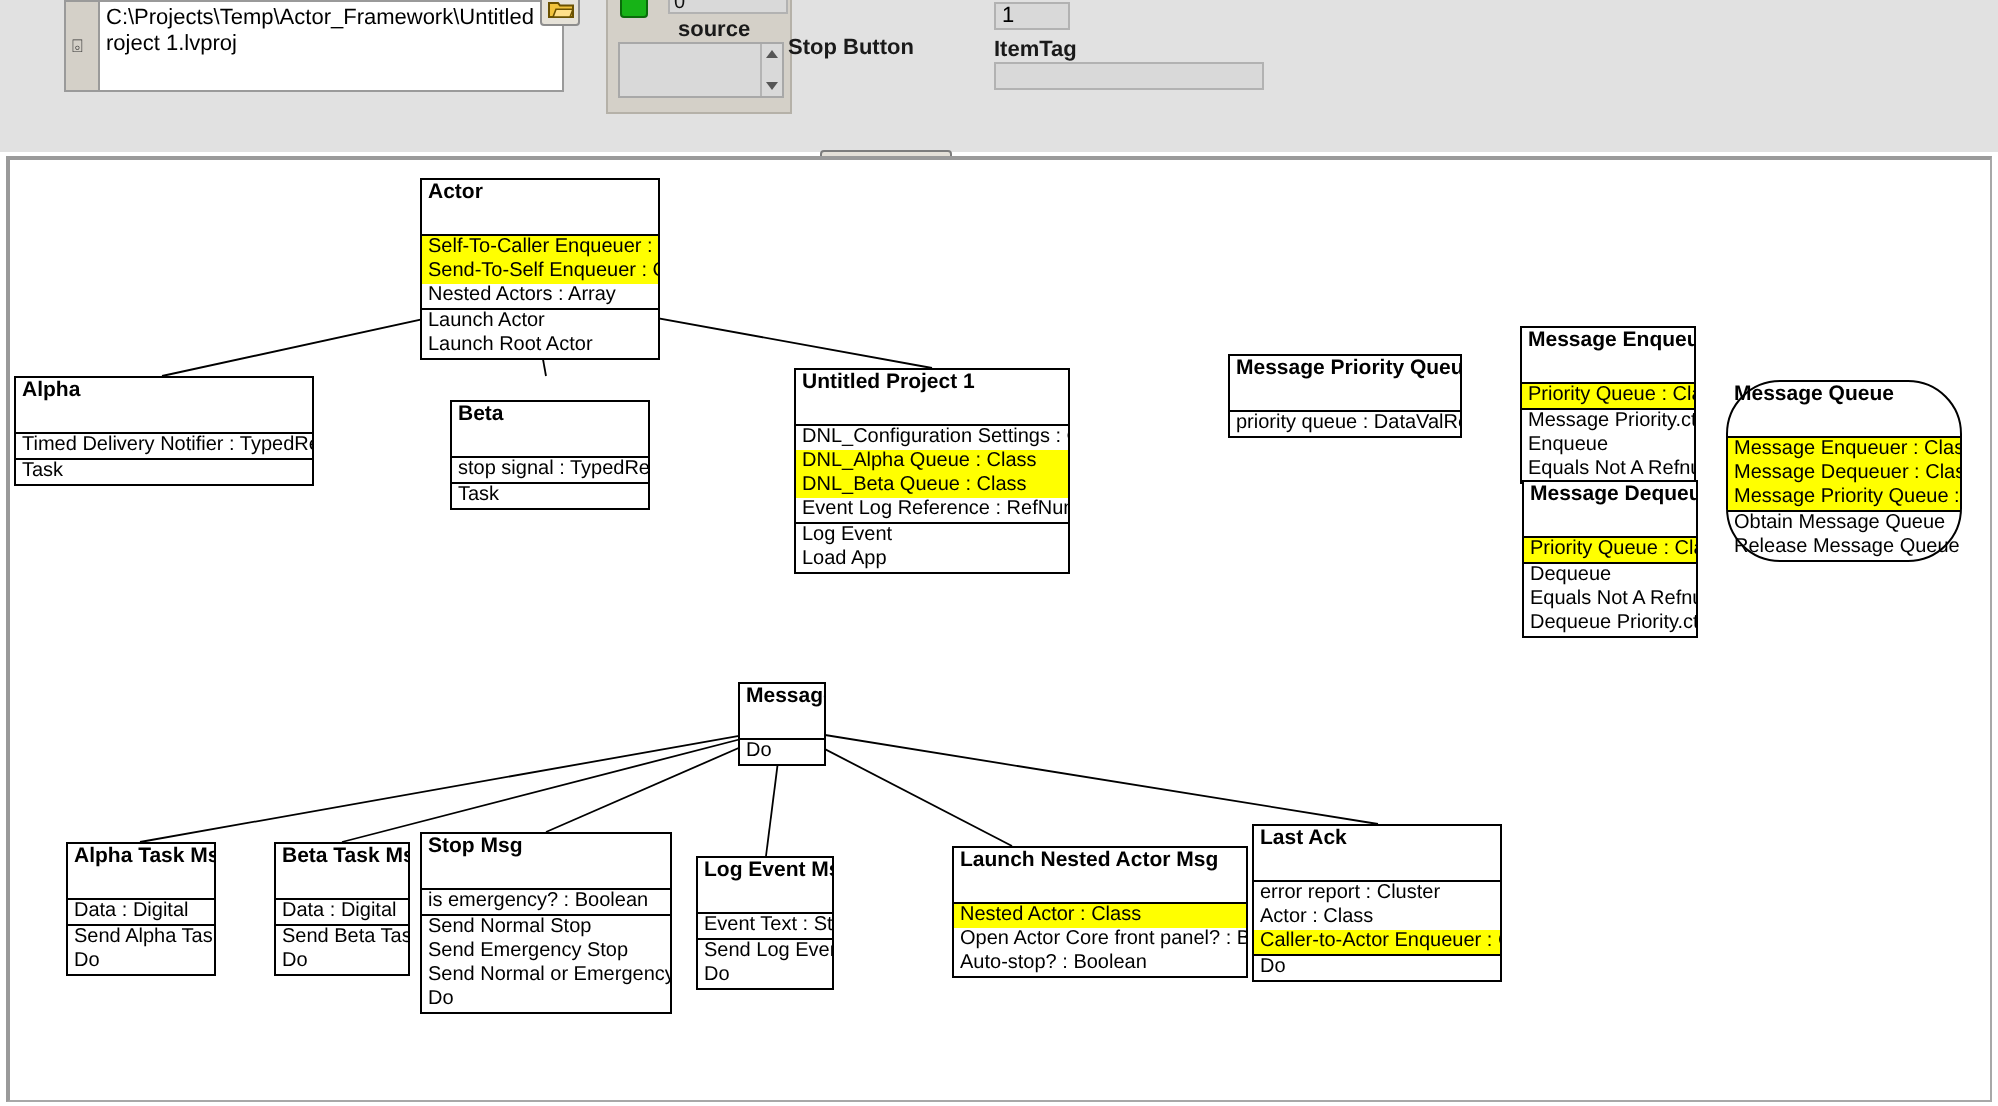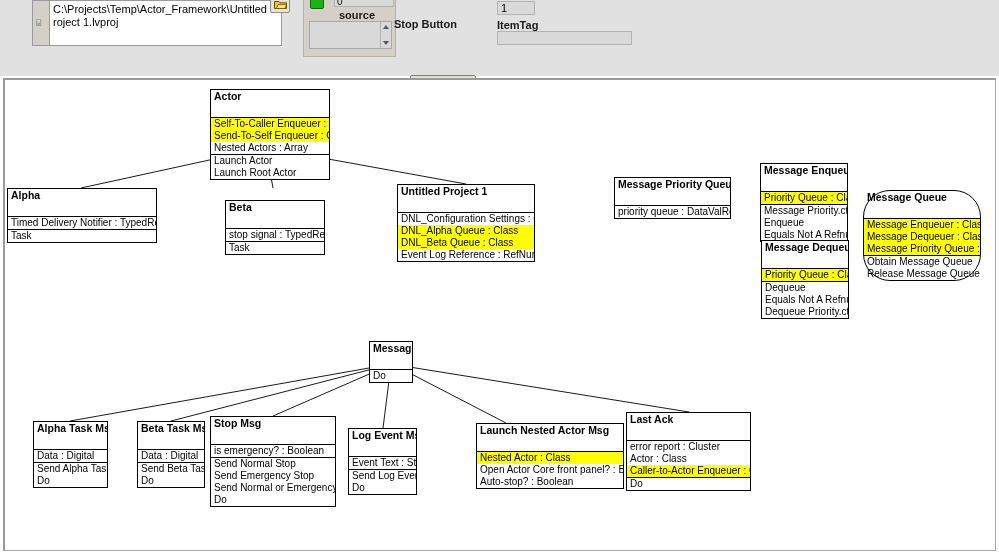--- a/index.html
+++ b/index.html
@@ -354,20 +354,24 @@
         </div>
       </div>
       <div class="uml" style="left: 392px; top: 104px; width: 138px;">
         <div class="hdr">Untitled Project 1</div>
         <div class="sect">
           <div class="row">DNL_Configuration Settings : Cluster</div>
           <div class="row hl">DNL_Alpha Queue : Class</div>
           <div class="row hl">DNL_Beta Queue : Class</div>
           <div class="row">Event Log Reference : RefNum</div>
         </div>
+        <div class="sect">
+          <div class="row">Log Event</div>
+          <div class="row">Load App</div>
+        </div>
       </div>
       <div class="uml" style="left: 609px; top: 97px; width: 117px;">
         <div class="hdr">Message Priority Queue</div>
         <div class="sect">
           <div class="row">priority queue : DataValRefNum</div>
         </div>
       </div>
       <div class="uml" style="left: 755px; top: 83px; width: 88px;">
         <div class="hdr">Message Enqueuer</div>
         <div class="sect">

